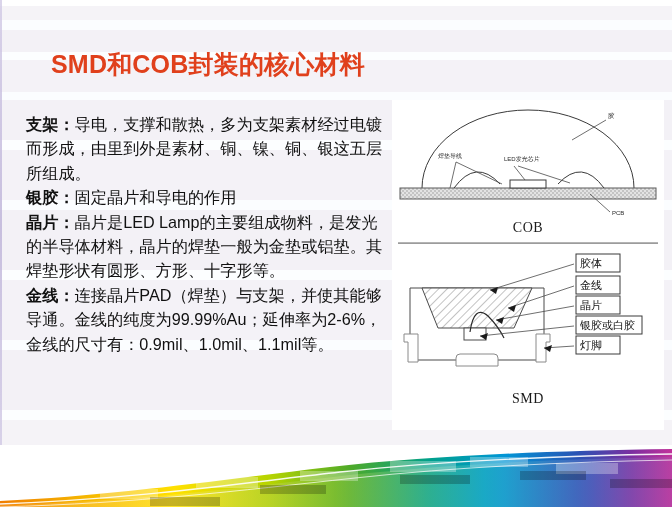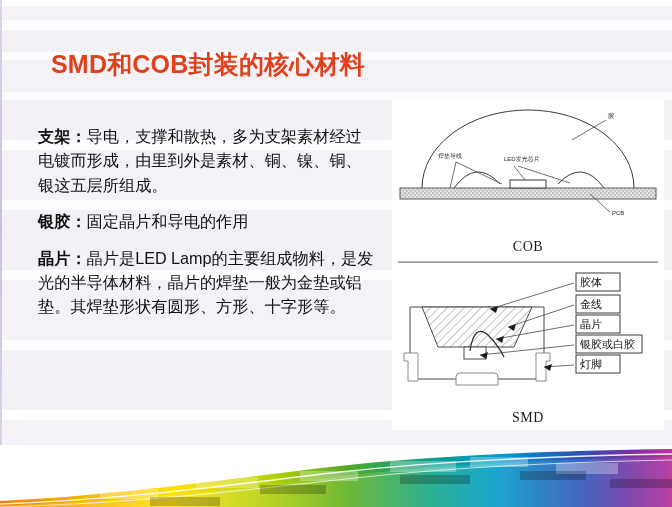--- a/index.html
+++ b/index.html
@@ -45,36 +45,36 @@
     position:absolute;left:51px;top:48px;width:420px;
     font-size:25px;font-weight:bold;color:#e0401c;
     letter-spacing:.2px;white-space:nowrap;
   }
 
   
   #body-text{
     position:absolute;left:26px;top:112px;width:360px;
     font-size:16.2px;line-height:24.4px;color:#111;
   }
-  #body-text p{margin:12px;}
+  #body-text p{margin:0;}
   #body-text .term{font-weight:bold;}
 
   
   #right{
     position:absolute;left:392px;top:100px;width:272px;height:330px;
     background:#ffffff;
   }
   .fig{position:relative;background:#fff;}
   .fig svg{display:block;}
   .fig-cap{
     text-align:center;font-family:"Liberation Serif","DejaVu Serif",serif;
     font-size:14px;color:#1a1a1a;letter-spacing:.5px;
   }
   #cob-fig{height:120px;}
-  #cob-cap{margin-top:19px;}
+  #cob-cap{margin-top:0;}
   #divider{
     height:1px;background:#9c9c9c;margin:6px 6px 0 6px;
     border-top:1px solid #b4b4b4;
   }
   #smd-fig{height:130px;margin-top:6px;text-align:center;}
   #smd-cap{margin-top:11px;}
 
   
   #wave{
     position:absolute;left:0;bottom:0;width:672px;height:62px;
@@ -87,20 +87,21 @@
 <div id="slide">
 
   <div id="left-rule"></div>
 
   <div id="title">SMD和COB封装的核心材料</div>
 
   <div id="body-text">
     <p><span class="term">支架：</span><span>导电，支撑和散热，多为支架素材经过电镀而形成，由里到外是素材、铜、镍、铜、银这五层所组成。</span></p>
     <p><span class="term">银胶：</span><span>固定晶片和导电的作用</span></p>
     <p><span class="term">晶片：</span><span>晶片是LED Lamp的主要组成物料，是发光的半导体材料，晶片的焊垫一般为金垫或铝垫。其焊垫形状有圆形、方形、十字形等。</span></p>
+    <p><span class="term">金线：</span><span>连接晶片PAD（焊垫）与支架，并使其能够导通。金线的纯度为99.99%Au；延伸率为2-6%，金线的尺寸有：0.9mil、1.0mil、1.1mil等。</span></p>
   </div>
 
   <div id="right">
 
     <div class="fig" id="cob-fig">
       <svg width="272" height="120" viewBox="0 0 272 120">
         <defs>
           <pattern id="pcbhatch" width="4" height="4" patternUnits="userSpaceOnUse">
             <rect width="4" height="4" fill="#e3e3e3"></rect>
             <circle cx="1" cy="1" r="0.7" fill="#8d8d8d"></circle>

